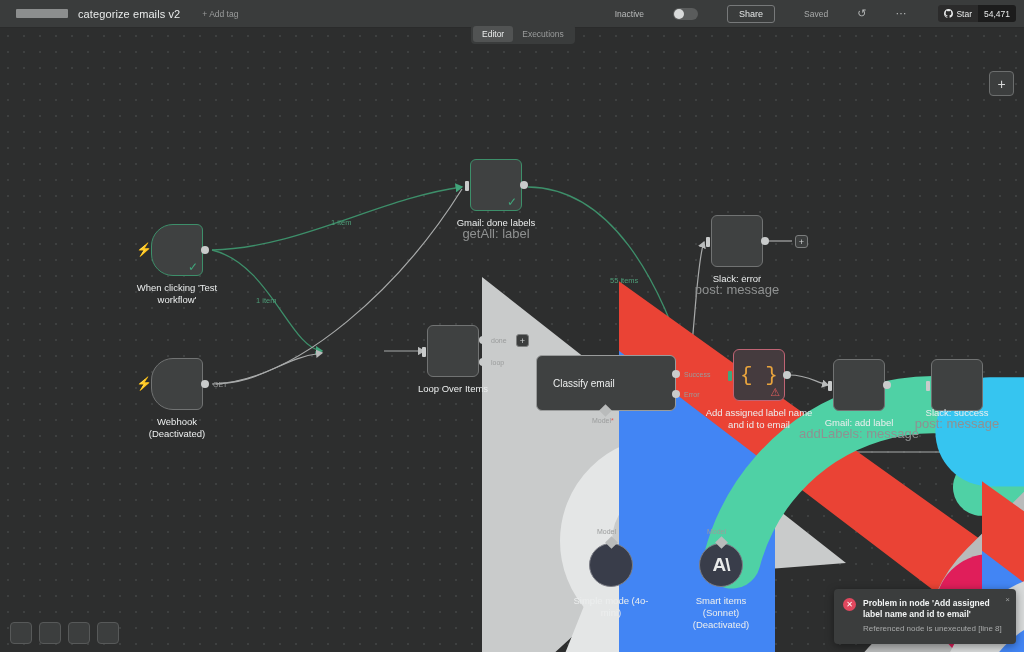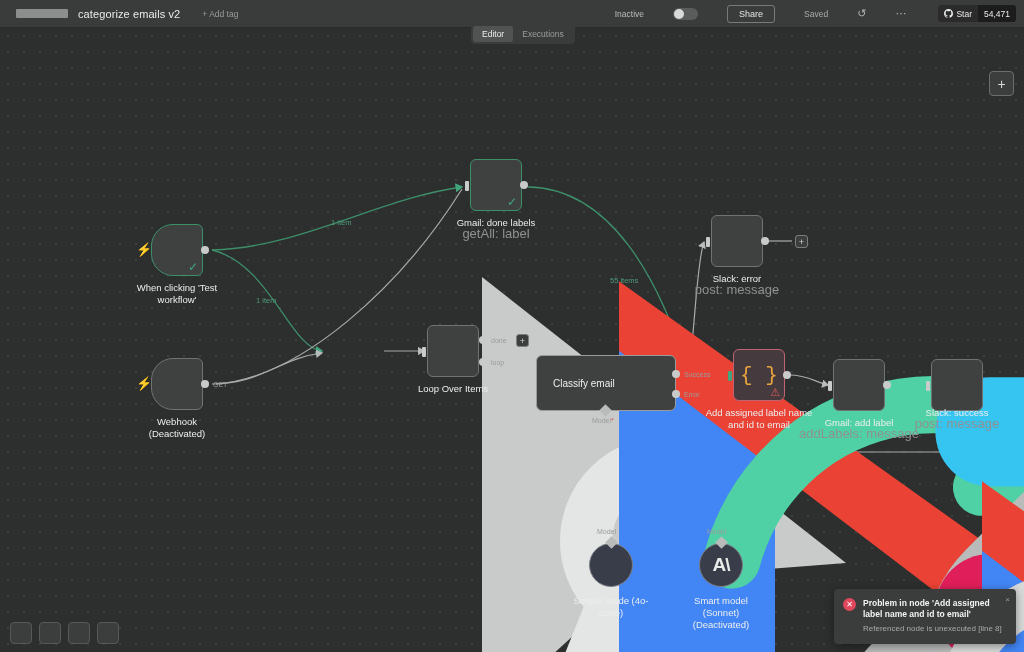--- a/index.html
+++ b/index.html
@@ -408,32 +408,32 @@
     <div class="node" style="left:589px; top:515px;">
       <div class="port-lbl" style="left:8px; top:-15px;">Model</div>
       <div class="diamond" style="left:18px; top:-5px;"></div>
       <div class="node-circle">
         <svg width="22" height="22" viewBox="0 0 24 24" fill="#d7d9d9">
           <path d="M21.6 10a5.4 5.4 0 0 0-.5-4.5 5.5 5.5 0 0 0-5.9-2.6A5.4 5.4 0 0 0 11.1 1a5.5 5.5 0 0 0-5.2 3.8A5.4 5.4 0 0 0 2.3 7.4a5.5 5.5 0 0 0 .7 6.4 5.4 5.4 0 0 0 .5 4.5 5.5 5.5 0 0 0 5.9 2.6 5.4 5.4 0 0 0 4.1 1.8 5.5 5.5 0 0 0 5.2-3.8 5.4 5.4 0 0 0 3.6-2.6 5.5 5.5 0 0 0-.7-6.3zM13.5 20.8a4.1 4.1 0 0 1-2.6-.9l.1-.1 4.3-2.5a.7.7 0 0 0 .4-.6v-6.1l1.8 1.1v5a4.1 4.1 0 0 1-4 4.1zM4.7 17a4.1 4.1 0 0 1-.5-2.8l.1.1 4.3 2.5a.7.7 0 0 0 .7 0l5.3-3v2.1l-4.4 2.5A4.1 4.1 0 0 1 4.7 17zM3.6 8.3a4.1 4.1 0 0 1 2.1-1.8v5.1a.7.7 0 0 0 .4.6l5.3 3-1.8 1.1L5.2 13.8a4.1 4.1 0 0 1-1.6-5.5zM18.5 11.8L13.2 8.7l1.8-1 4.4 2.5a4.1 4.1 0 0 1-.6 7.4v-5.1a.7.7 0 0 0-.3-.7zM20.3 9.1l-.1-.1-4.3-2.5a.7.7 0 0 0-.7 0l-5.3 3V7.4l4.4-2.5a4.1 4.1 0 0 1 6.1 4.2zM8.9 12.8l-1.8-1v-5a4.1 4.1 0 0 1 6.7-3.2l-.1.1-4.3 2.5a.7.7 0 0 0-.4.6zM9.9 10.7L12.3 9.3l2.4 1.4v2.8l-2.4 1.4-2.4-1.4z"></path>
         </svg>
       </div>
       <div class="caption" style="top:48px;">
         <div>Simple mode (4o-</div>
-        <div>done)</div>
+        <div>mini)</div>
       </div>
     </div>
 
     <div class="node" style="left:699px; top:515px;">
       <div class="port-lbl" style="left:8px; top:-15px;">Model</div>
       <div class="diamond" style="left:18px; top:-5px;"></div>
       <div class="node-circle">
         <span style="color:#e8eaea; font-size:19px; font-weight:bold; letter-spacing:-1px;">A\</span>
       </div>
       <div class="caption" style="top:48px;">
-        <div>Smart model</div>
+        <div>Smart items</div>
         <div>(Sonnet)</div>
         <div>(Deactivated)</div>
       </div>
     </div>
 
     <div class="edge-lbl" style="left:331px; top:190px;">1 item</div>
     <div class="edge-lbl" style="left:256px; top:268px;">1 item</div>
     <div class="edge-lbl" style="left:610px; top:248px;">55 items</div>
 
     <div class="zoom-bar">

